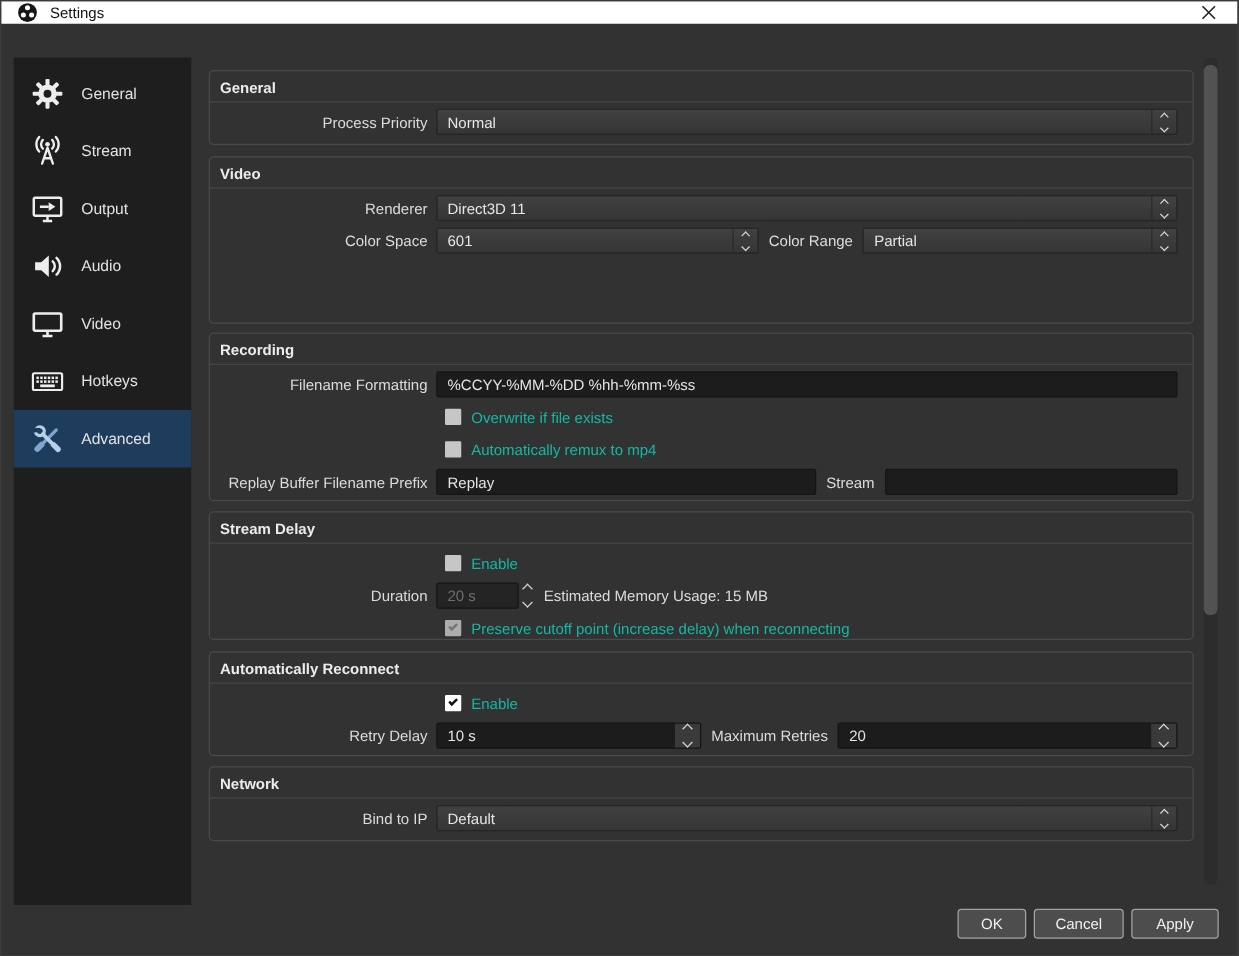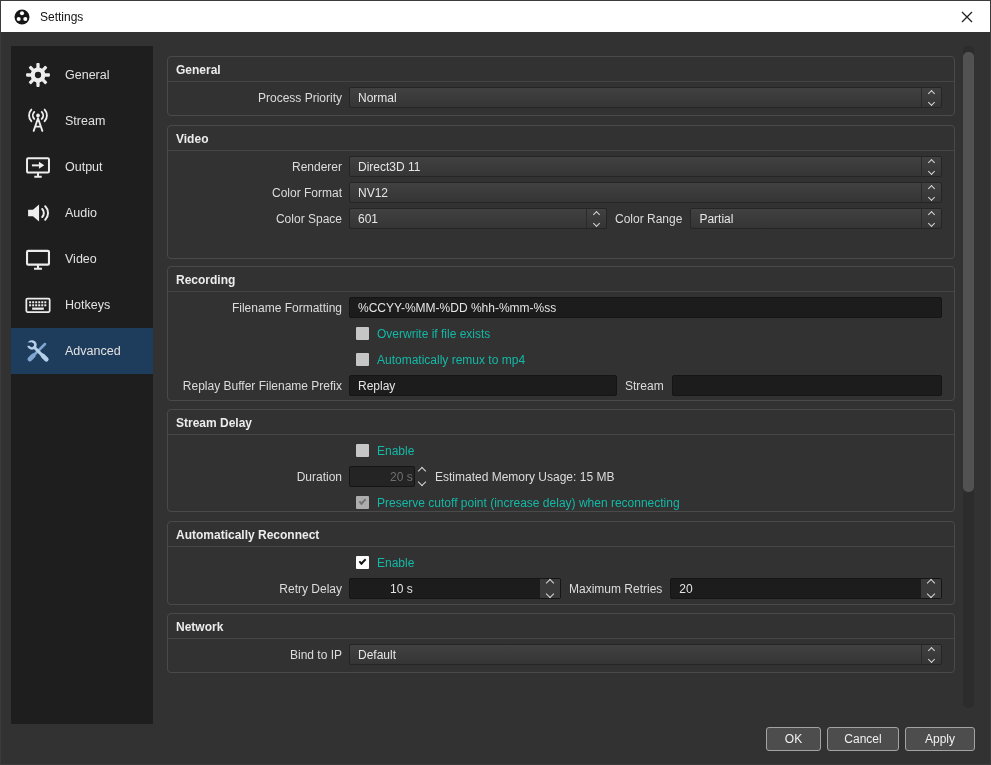--- a/index.html
+++ b/index.html
@@ -3,21 +3,21 @@
 <meta charset="utf-8">
 <style>
   * { box-sizing: border-box; margin: 0; padding: 0; }
   body { margin: 0; background: #666; font-family: "Liberation Sans", sans-serif; }
   .window {
     position: relative; width: 991px; height: 765px;
     background: #323232; border: 1px solid #3c3c3c; overflow: hidden;
   }
   
   .titlebar {
-    height: 31px; background: #ffffff; display: flex; align-items: center;
+    height: 18px; background: #ffffff; display: flex; align-items: center;
     padding-left: 12px;
   }
   .titlebar .title { margin-left: 9px; font-size: 12px; color: #111; }
   .close-btn {
     margin-left: auto; width: 46px; height: 31px; display: flex;
     align-items: center; justify-content: center; cursor: default;
   }
   
   .sidebar {
     position: absolute; left: 10px; top: 45px; width: 142px; height: 678px;
@@ -82,21 +82,21 @@
   }
   .spin .sval {
     flex: 1; font-size: 12px; color: #e4e4e4; padding-left: 8px;
     display: flex; align-items: center; background: transparent; border: none; outline: none;
     font-family: "Liberation Sans", sans-serif; min-width: 0;
   }
   .spin .sbtns {
     width: 20px; background: #3a3a3a;
     display: flex; flex-direction: column; align-items: center; justify-content: center; gap: 5px;
   }
-  .spin.fixed { flex: 0 0 auto; padding-left: 32px; }
+  .spin.fixed { flex: 0 0 auto; }
   .spin.disabled { background: #242424; }
   .spin.disabled .sval { color: #6f6f6f; }
   
   .bare-spin { display: flex; flex-direction: column; gap: 5px; margin-left: 4px; }
   
   .chv { display: block; width: 5px; height: 5px; border-left: 1px solid #d8d8d8; border-top: 1px solid #d8d8d8; }
   .chv.up { transform: rotate(45deg); }
   .chv.down { transform: rotate(225deg); }
   .chv.big { width: 6px; height: 6px; border-width: 1.5px; }
   
@@ -287,30 +287,20 @@
         <span class="rlabel">Renderer</span>
         <div class="combo gap-r">
           <span class="cval">Direct3D 11</span>
           <span class="cspin">
               <i class="chv up"></i>
               <i class="chv down"></i>
             </span>
         </div>
       </div>
       <div class="row">
-        <span class="rlabel">Color Format</span>
-        <div class="combo gap-r">
-          <span class="cval">NV12</span>
-          <span class="cspin">
-              <i class="chv up"></i>
-              <i class="chv down"></i>
-            </span>
-        </div>
-      </div>
-      <div class="row">
         <span class="rlabel">Color Space</span>
         <div class="combo fixed" style="width:258px">
           <span class="cval">601</span>
           <span class="cspin">
               <i class="chv up"></i>
               <i class="chv down"></i>
             </span>
         </div>
         <span class="mid-label">Color Range</span>
         <div class="combo gap-r">
@@ -332,21 +322,21 @@
       <div class="row cbrow">
         <span class="checkbox"></span>
         <span class="cblabel">Overwrite if file exists</span>
       </div>
       <div class="row cbrow">
         <span class="checkbox"></span>
         <span class="cblabel">Automatically remux to mp4</span>
       </div>
       <div class="row">
         <span class="rlabel">Replay Buffer Filename Prefix</span>
-        <input class="tinput fixed" style="width: 268px;" value="Replay">
+        <input class="tinput fixed" style="width: 304px;" value="Replay">
         <span class="mid-label">Stream</span>
         <input class="tinput gap-r" value="" style="">
       </div>
     </div>
 
     <div class="section sec-streamdelay">
       <div class="sec-h">Stream Delay</div>
       <div class="row cbrow">
         <span class="checkbox"></span>
         <span class="cblabel">Enable</span>

